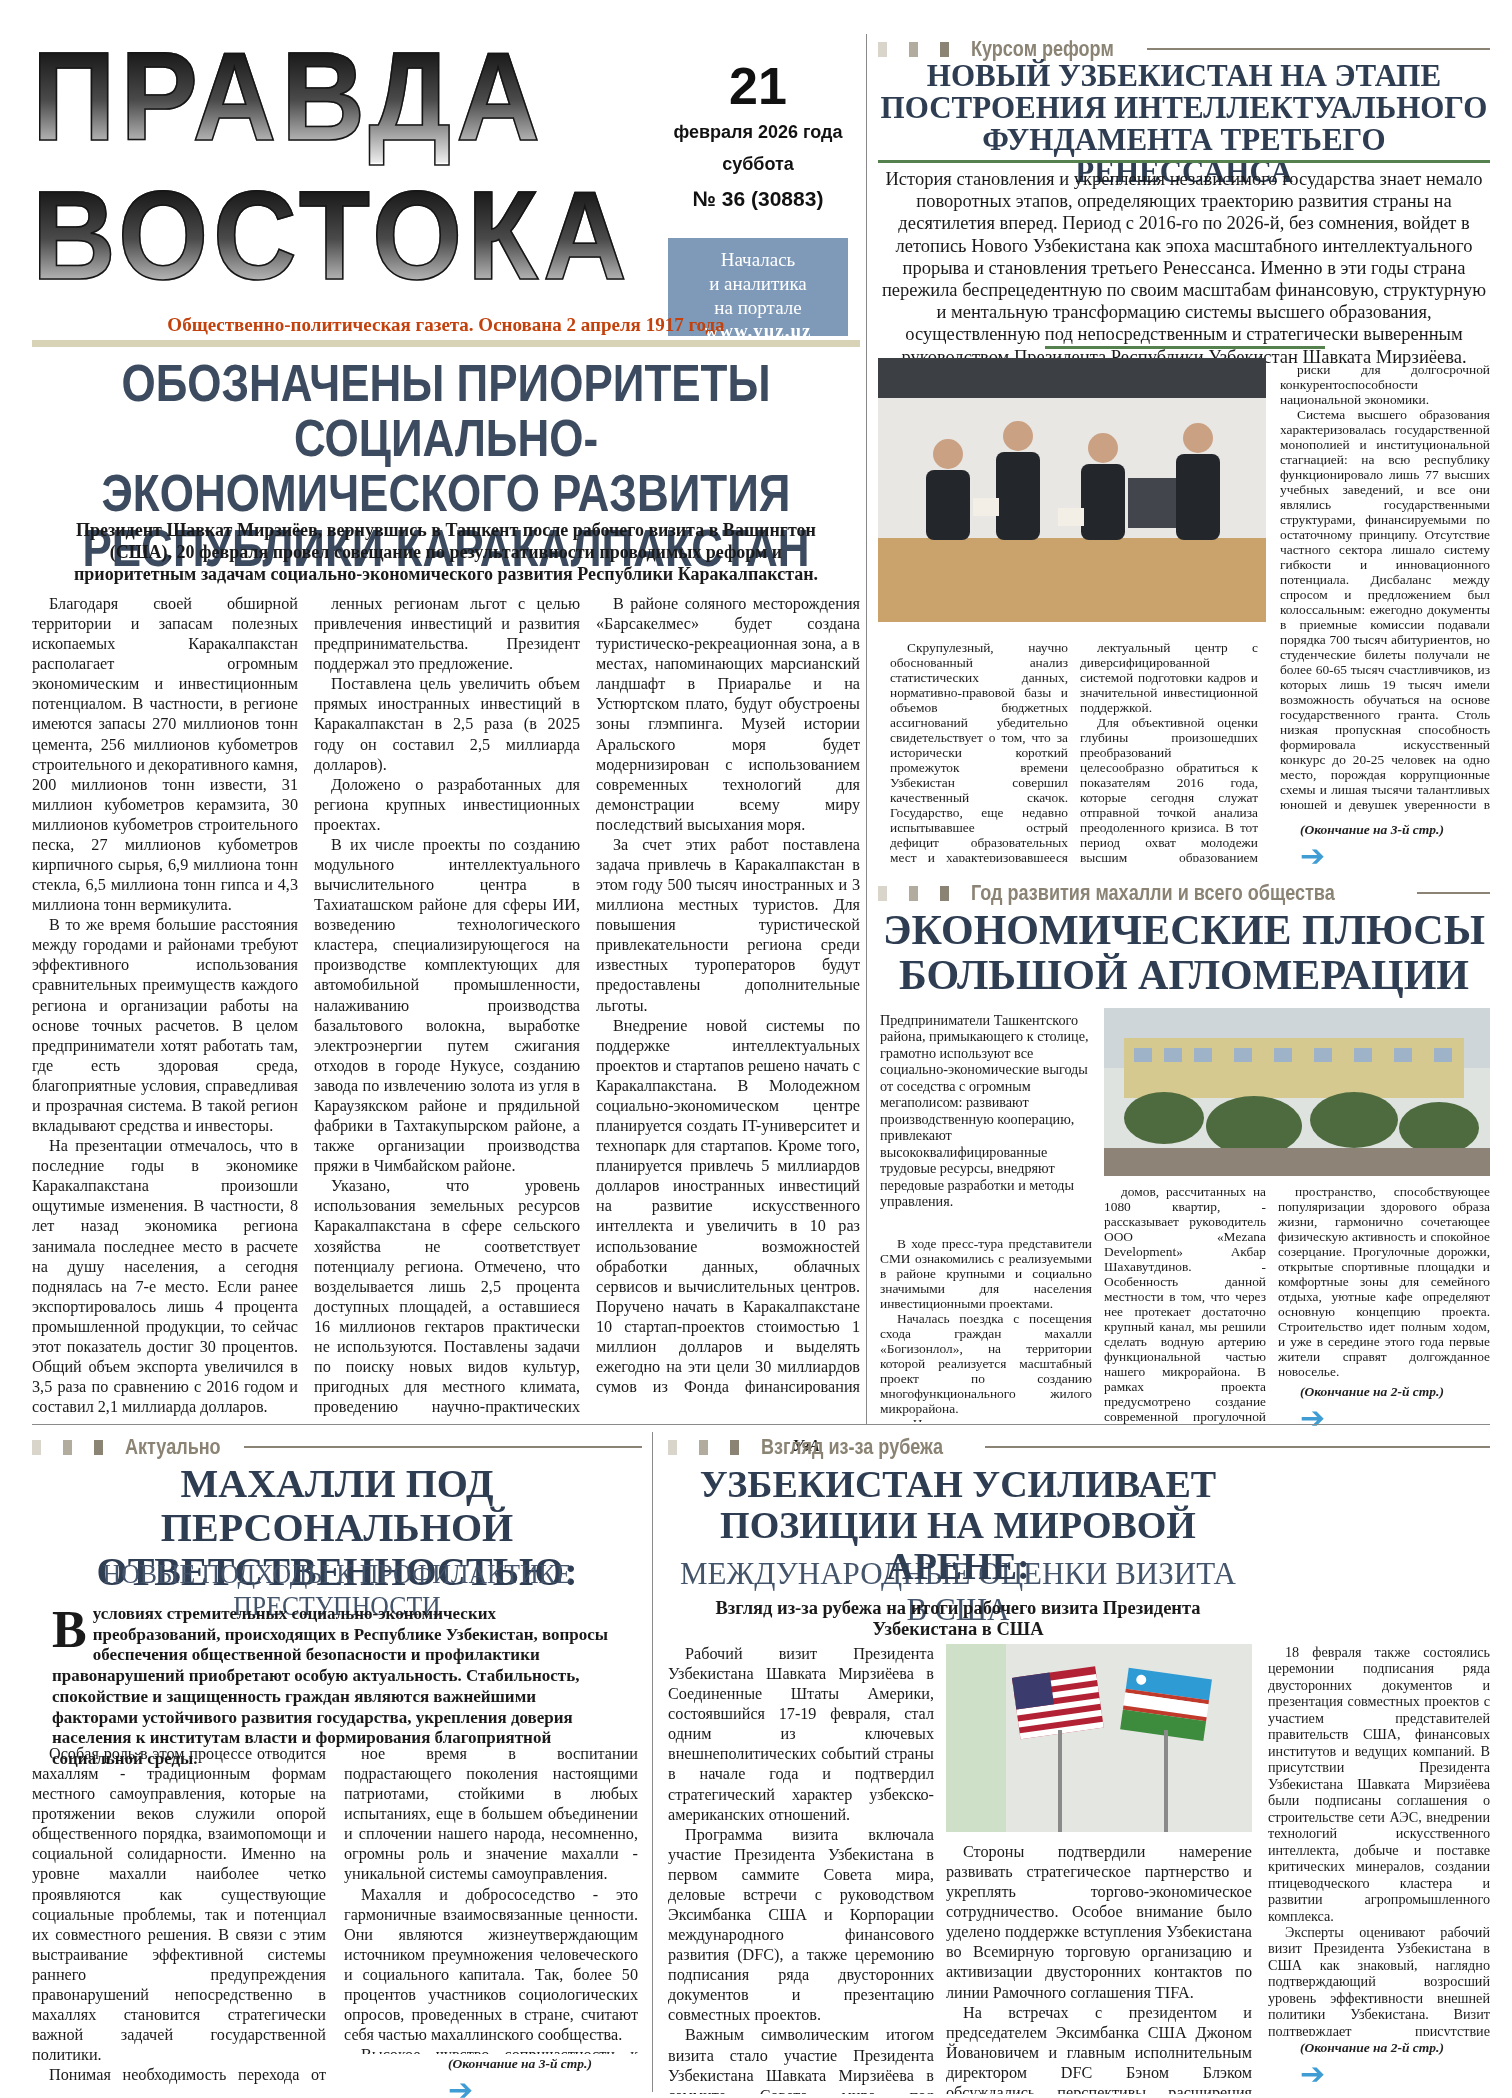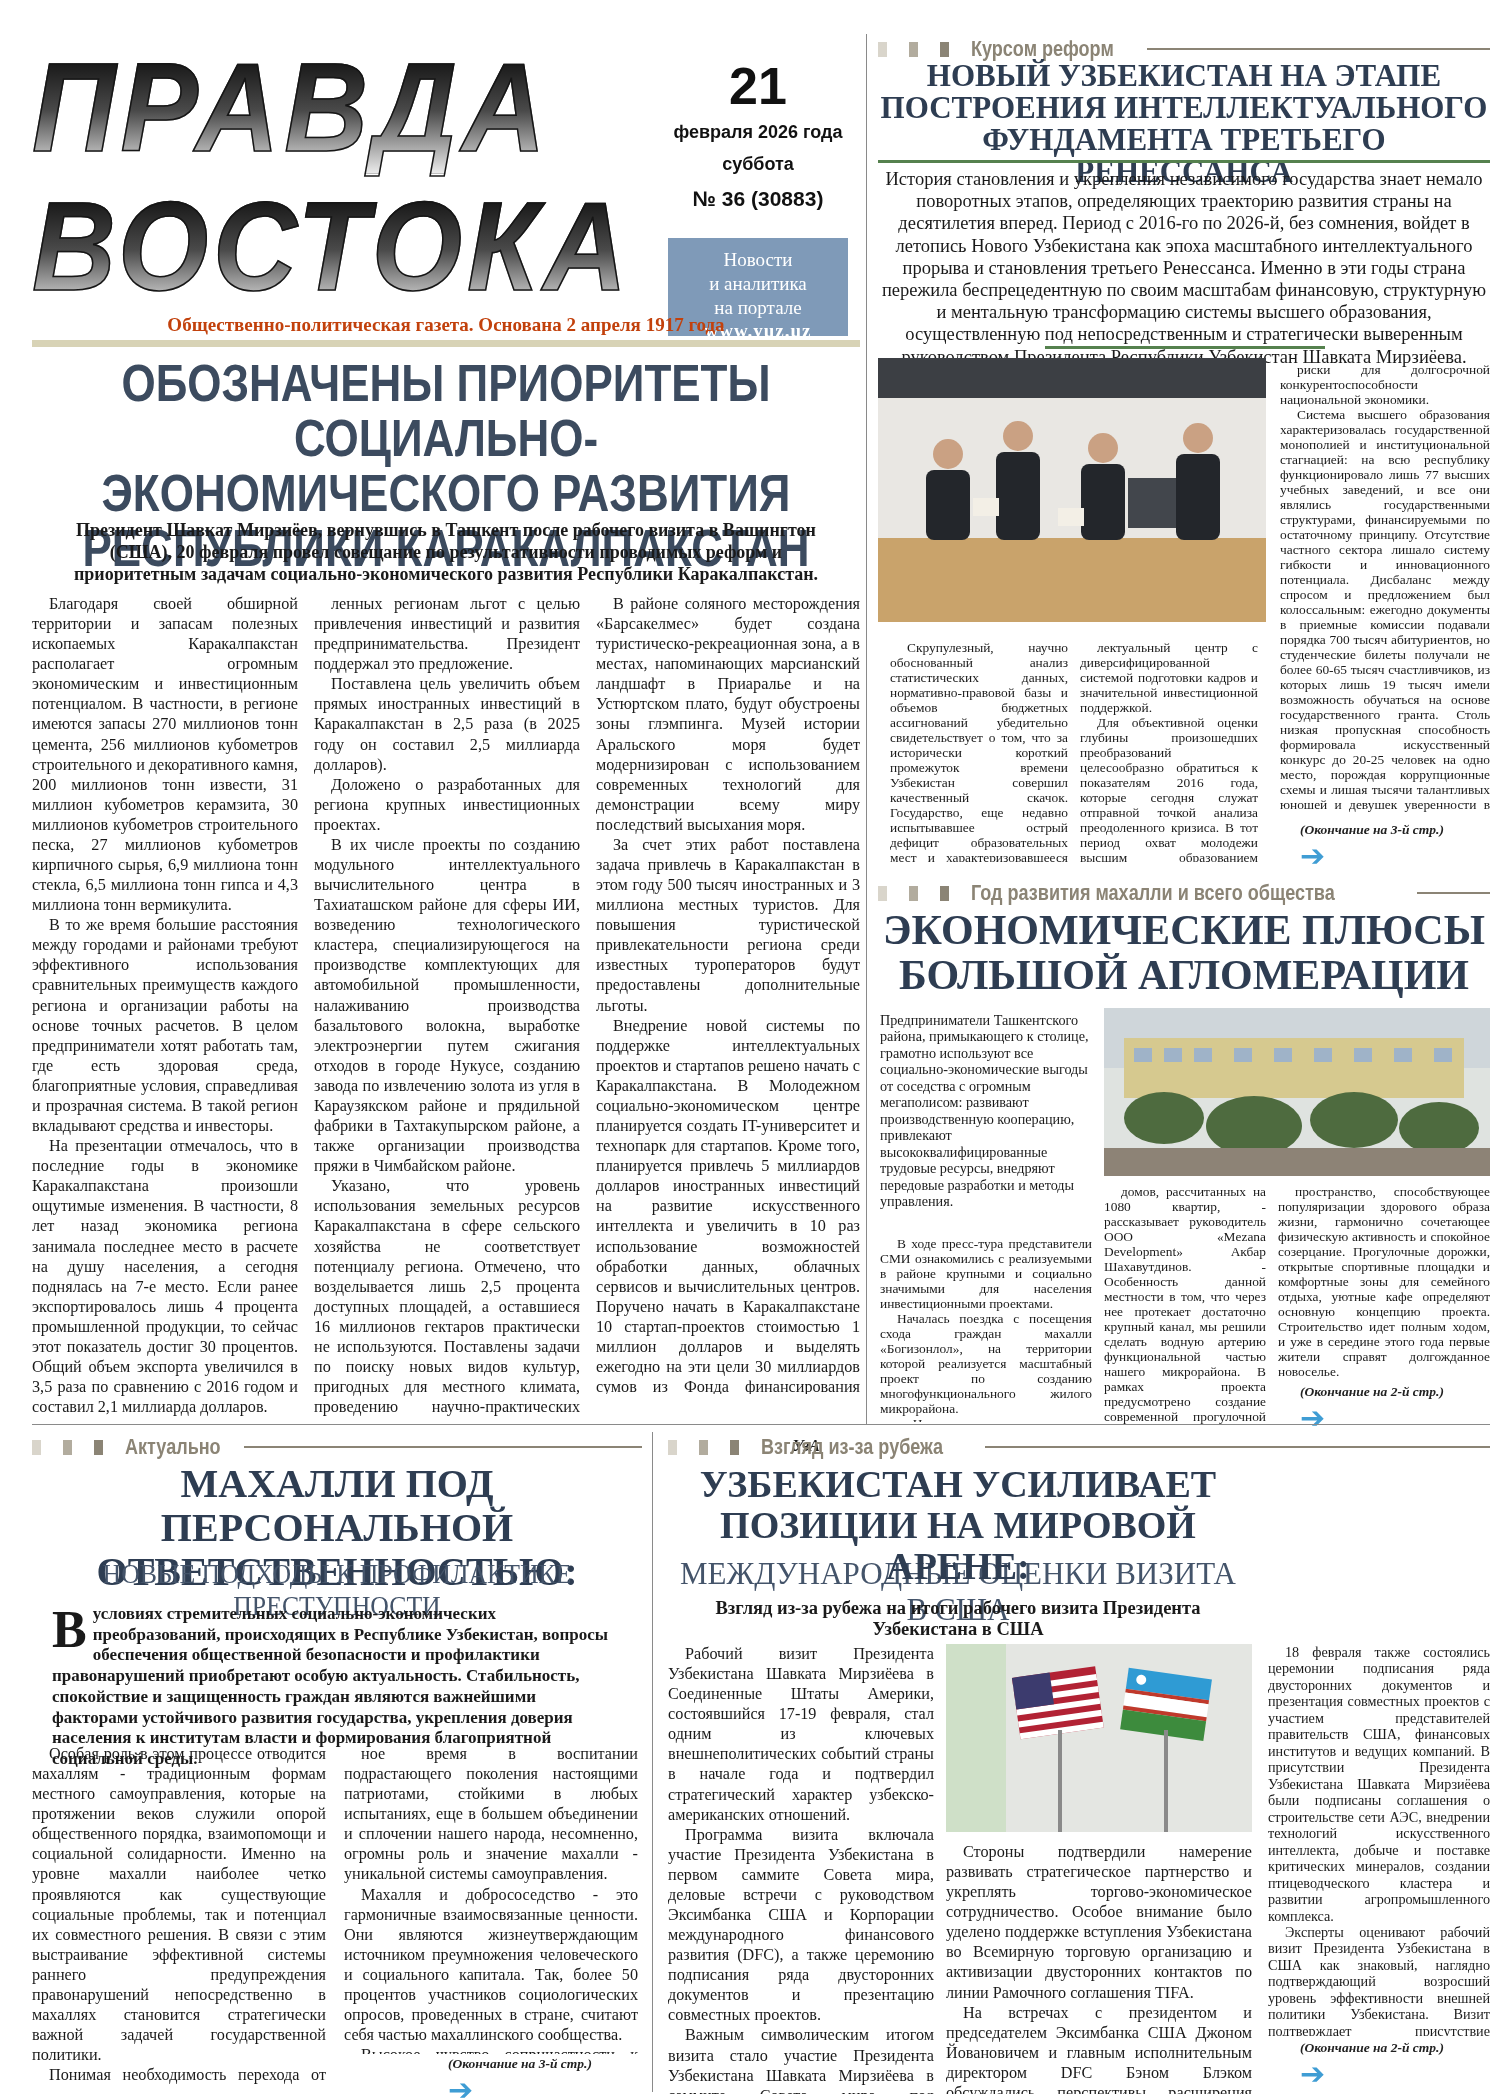--- a/index.html
+++ b/index.html
@@ -46,33 +46,33 @@
   .vline{width:1px;background:#8a8a8a;}
   .hline{height:1px;background:#8a8a8a;}
   .photo{background:linear-gradient(180deg,#e8e6e2 0%,#d7d4cf 60%,#c4c0ba 100%);overflow:hidden;}
   .dropcap::first-letter{float:left;font-size:52px;line-height:.85;font-weight:900;padding:4px 6px 0 0;color:#1a1a1a;}
 </style>
 </head>
 <body>
 
 <div class="page">
 
-  <div class="abs" style="left:32px;top:43px;font-style:italic;">
+  <div class="abs" style="left:32px;top:32px;">
     <div class="mast-line">ПРАВДА</div>
     <div class="mast-line" style="margin-top:18px;">ВОСТОКА</div>
   </div>
 
   <div class="abs dateblock" style="left:664px;top:60px;width:188px;">
     <div class="d-day">21</div>
     <div class="d-line" style="margin-top:8px;">февраля 2026 года</div>
     <div class="d-line" style="margin-top:8px;">суббота</div>
     <div class="d-num">№ 36 (30883)</div>
   </div>
   <div class="abs portal" style="left:668px;top:238px;width:180px;height:88px;">
-    <div>Новости</div>
+    <div>Началась</div>
     <div>и аналитика</div>
     <div>на портале</div>
     <div class="site">www.yuz.uz</div>
   </div>
 
   <div class="abs tagline" style="left:32px;top:314px;width:828px;">Общественно-политическая газета. Основана 2 апреля 1917 года</div>
   <div class="abs beige-bar" style="left:32px;top:340px;width:828px;"></div>
 
   <div class="abs vline" style="left:866px;top:34px;height:1390px;"></div>
 

